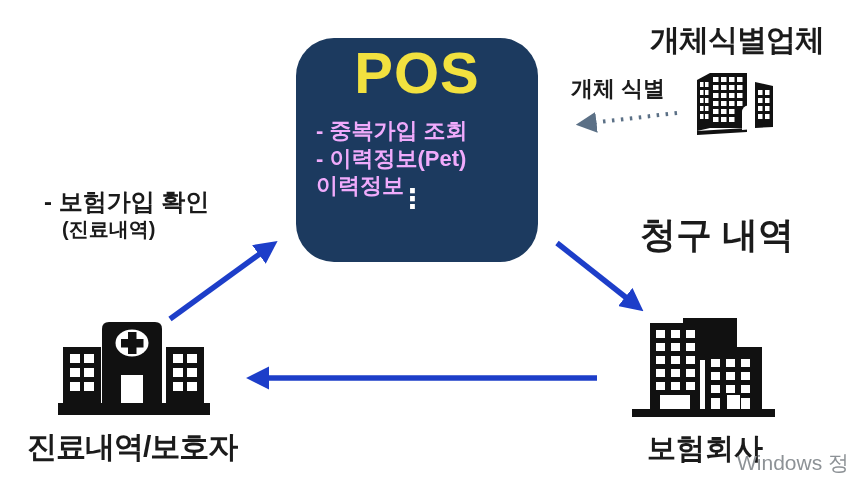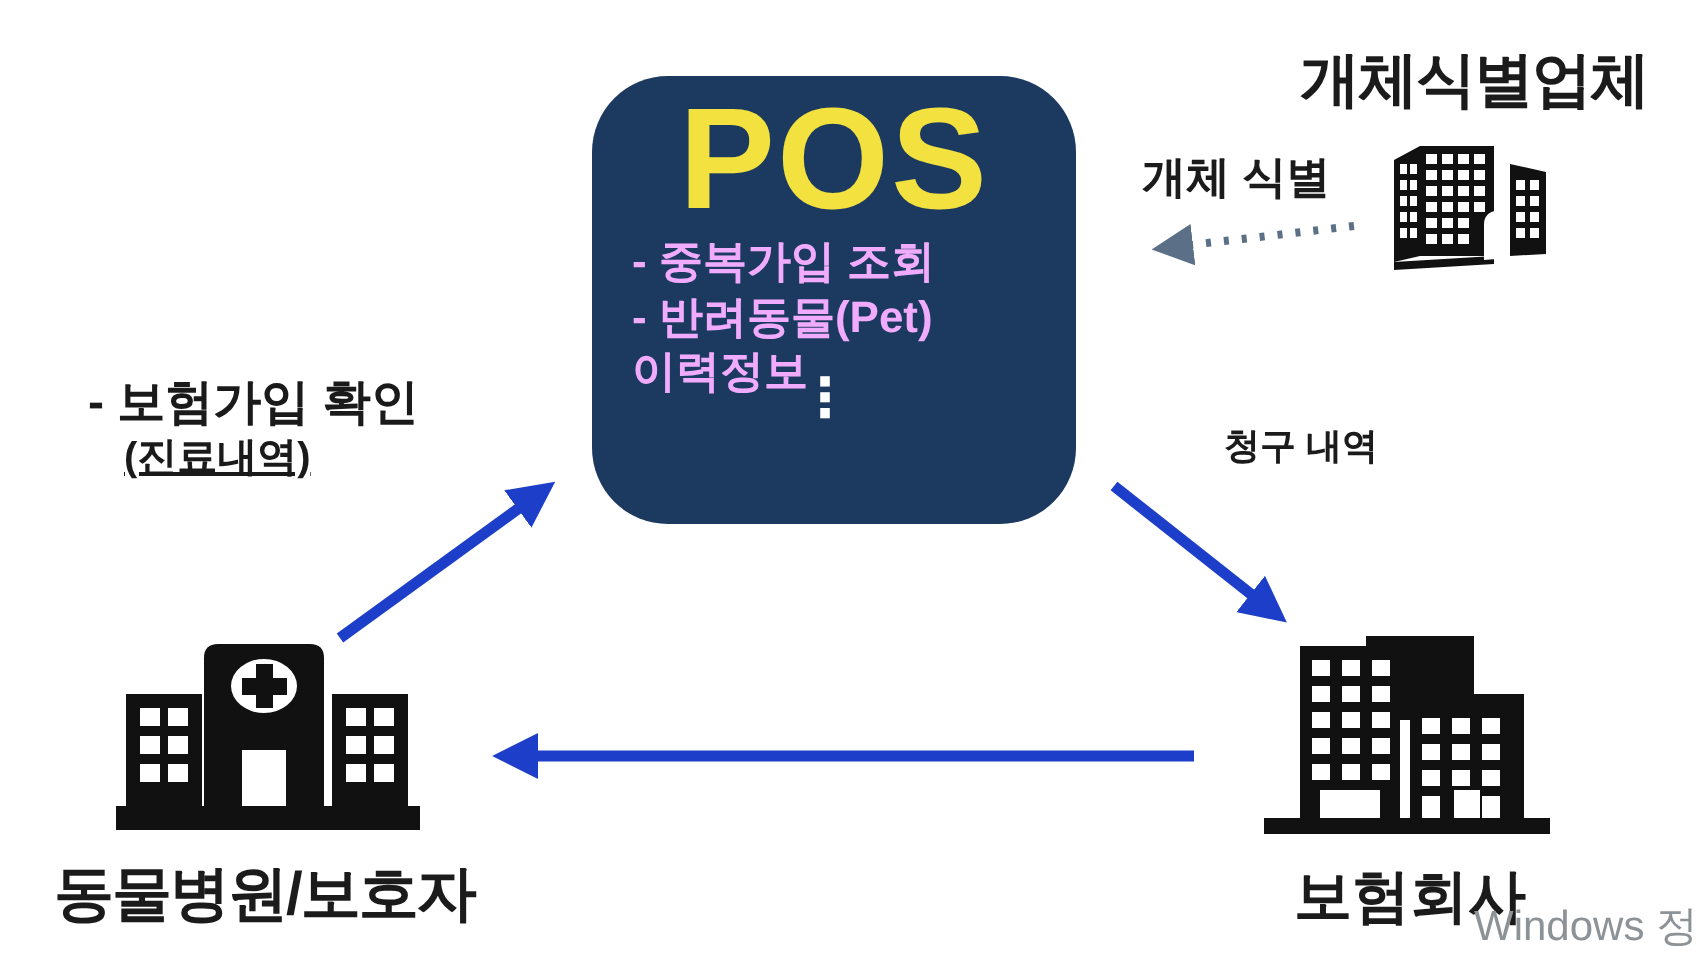--- a/index.html
+++ b/index.html
@@ -9,38 +9,38 @@
     color:#1a1a1a;
   }
   .abs{position:absolute;}
   
   #pos-box{
     left:296px;top:38px;width:242px;height:224px;
     background:#1c3a5f;border-radius:38px;
   }
   #pos-title{
     position:absolute;top:6px;left:0;width:100%;text-align:center;
-    font-size:72px;font-weight:bold;color:#f2e13f;letter-spacing:1px;line-height:1.0;
+    font-size:58px;font-weight:bold;color:#f2e13f;letter-spacing:1px;line-height:1.0;
   }
   #pos-list{
     position:absolute;top:79px;left:20px;color:#f0abfc;
     font-size:22px;font-weight:bold;line-height:27.5px;white-space:nowrap;
   }
   #pos-list .indent{}
   #pos-ellipsis{
     position:absolute;top:148px;left:103px;color:#ffffff;
     font-size:27px;font-weight:bold;line-height:1;
   }
   
   .label{font-weight:bold;white-space:nowrap;color:#1b1b1b;}
   #id-company-name{left:650px;top:20px;font-size:30px;letter-spacing:-1px;}
   #id-flow-label{left:571px;top:74px;font-size:22px;}
-  #claims-label{left:612px;top:211px;font-size:18px;}
+  #claims-label{left:640px;top:211px;font-size:36px;}
   #hospital-bullets{left:44px;top:188px;font-size:24px;font-weight:bold;line-height:28px;white-space:nowrap;}
-  #hospital-bullets .small{font-size:20px;margin-left:18px;line-height:26px;text-decoration:underline;}
+  #hospital-bullets .small{font-size:20px;margin-left:18px;line-height:26px;}
   #hospital-label{left:27px;top:427px;font-size:30px;letter-spacing:-1px;}
   #insurer-label{left:647px;top:429px;font-size:29px;}
   #watermark{left:737px;top:449px;font-size:21px;color:#8d9296;white-space:nowrap;}
   svg{display:block;}
   #arrow-layer{position:absolute;left:0;top:0;}
   .blue-arrow{stroke:#1d3ec9;stroke-width:5.5;fill:none;}
   .dotted-arrow{stroke:#5b7086;stroke-width:4;fill:none;stroke-dasharray:2.5 6.5;}
 </style>
 </head>
 <body>
@@ -59,21 +59,21 @@
     <line class="blue-arrow" x1="170" y1="319" x2="272" y2="245" marker-end="url(#mblue)"></line>
     <line class="blue-arrow" x1="557" y1="243" x2="638" y2="307" marker-end="url(#mblue)"></line>
     <line class="blue-arrow" x1="597" y1="378" x2="253" y2="378" marker-end="url(#mblue)"></line>
     <line class="dotted-arrow" x1="677" y1="113" x2="582" y2="124" marker-end="url(#mgray)"></line>
   </svg>
 
   <div id="pos-box" class="abs">
     <div id="pos-title">POS</div>
     <div id="pos-list">
       <div>- 중복가입 조회</div>
-      <div>- 반려동물(Pet)</div>
+      <div>- 이력정보(Pet)</div>
       <div class="indent">이력정보</div>
     </div>
     <div id="pos-ellipsis">⋮</div>
   </div>
 
   <div id="id-flow-label" class="abs label">개체 식별</div>
   <div id="id-company-name" class="abs label">개체식별업체</div>
   <svg class="abs" style="left:694px;top:70px" width="92" height="72" viewBox="0 0 92 72">
     <g fill="#111111">
       <polygon points="3,10 16,3 16,58 3,61"></polygon>
@@ -154,21 +154,21 @@
       <rect x="14" y="62" width="10" height="9"></rect>
         <rect x="28" y="62" width="10" height="9"></rect>
       <rect x="117" y="34" width="10" height="9"></rect>
         <rect x="131" y="34" width="10" height="9"></rect>
       <rect x="117" y="48" width="10" height="9"></rect>
         <rect x="131" y="48" width="10" height="9"></rect>
       <rect x="117" y="62" width="10" height="9"></rect>
         <rect x="131" y="62" width="10" height="9"></rect>
     </g>
   </svg>
-  <div id="hospital-label" class="abs label">동물병원/보호자</div>
+  <div id="hospital-label" class="abs label">진료내역/보호자</div>
 
   <svg class="abs" style="left:630px;top:317px" width="146" height="100" viewBox="0 0 146 100">
     <g fill="#111111">
       <rect x="2" y="92" width="143" height="8"></rect>
       <rect x="20" y="6" width="50" height="87"></rect>
       <rect x="53" y="1" width="54" height="42"></rect>
       <rect x="75" y="30" width="57" height="63"></rect>
     </g>
     <g fill="#ffffff">
       <rect x="26" y="13" width="9" height="8"></rect>

